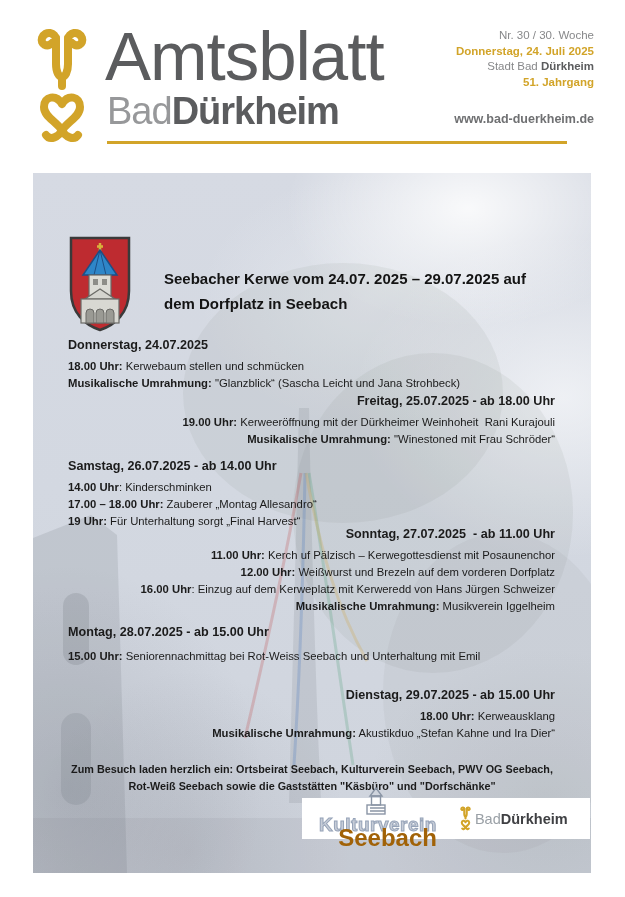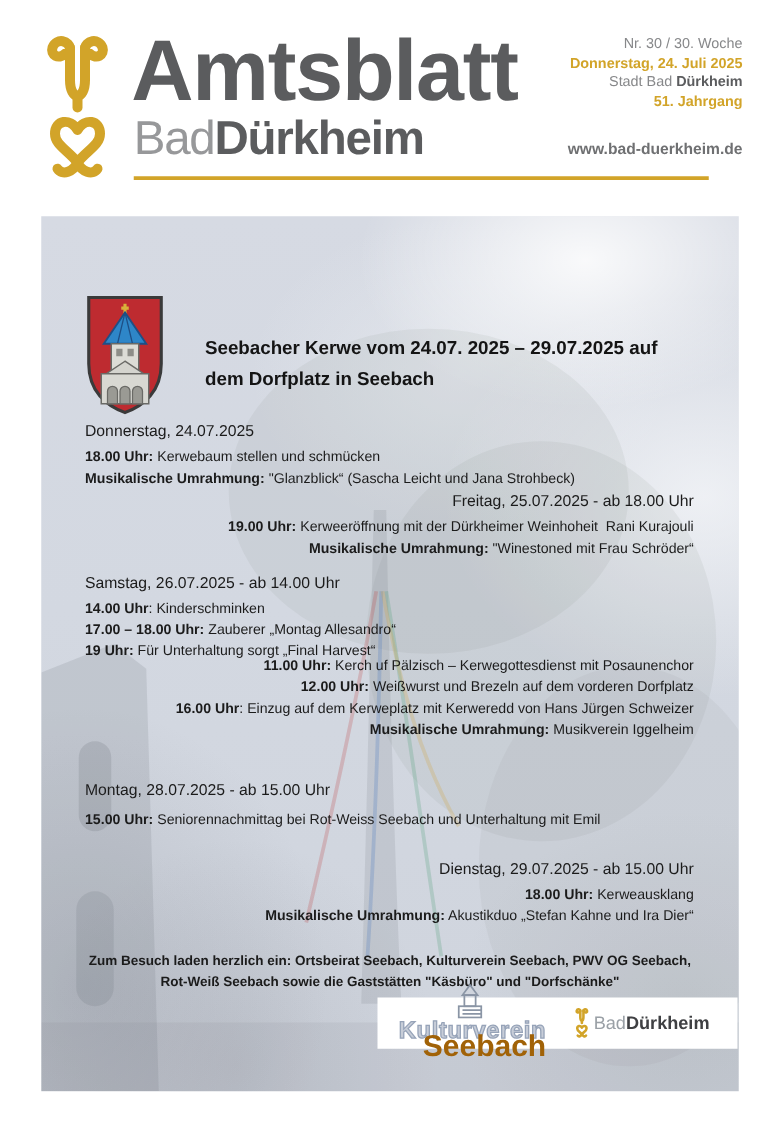--- a/index.html
+++ b/index.html
@@ -3,21 +3,21 @@
 <meta charset="utf-8">
 <style>
   html,body{margin:0;padding:0;background:#ffffff;}
   .page{
     position:relative;width:625px;height:897px;background:#ffffff;
     font-family:"Liberation Sans", sans-serif;overflow:hidden;
   }
   
   .ornament{position:absolute;left:32px;top:26px;width:60px;height:126px;}
   .masthead-title{
-    position:absolute;left:105px;top:22px;font-size:69px;font-weight:bold;
+    position:absolute;left:105px;top:22px;font-size:69px;font-weight:normal;
     color:#5B5C5E;line-height:1;letter-spacing:-1px;
   }
   .masthead-sub{
     position:absolute;left:107px;top:92px;font-size:38px;line-height:1;letter-spacing:-1px;
   }
   .masthead-sub .light{color:#97989A;font-weight:normal;}
   .masthead-sub .bold{color:#5B5C5E;font-weight:bold;}
   .meta{
     position:absolute;right:31px;top:28px;text-align:right;
     font-size:11.5px;line-height:15.5px;color:#87888A;
@@ -44,21 +44,21 @@
   }
   .flyer-photo{position:absolute;left:0;top:0;z-index:0;}
   .flyer *{z-index:1;}
   .crest{position:absolute;left:35px;top:62px;width:64px;height:98px;}
   .flyer-title{
     position:absolute;left:131px;top:93px;width:420px;
     font-size:15px;font-weight:bold;color:#141414;line-height:25px;white-space:nowrap;
   }
   .day{position:absolute;left:35px;right:36px;color:#1b1b1b;}
   .day.right{text-align:right;}
-  .day-heading{font-size:12.6px;font-weight:normal;line-height:18px;margin-bottom:4px;white-space:nowrap;}
+  .day-heading{font-size:12.6px;font-weight:bold;line-height:18px;margin-bottom:4px;white-space:nowrap;}
   .day .item{margin:0;font-size:11.3px;line-height:17px;white-space:nowrap;}
   .invitation{
     position:absolute;left:0;right:0;top:588px;text-align:center;
     font-size:10.8px;font-weight:bold;color:#1b1b1b;line-height:17px;white-space:nowrap;
   }
   
   .logo-bar{
     position:absolute;left:269px;top:625px;width:288px;height:41px;background:#ffffff;
     display:flex;align-items:center;
   }
@@ -155,20 +155,21 @@
     </div>
 
     <div class="day left" style="top:284px">
       <div class="day-heading">Samstag, 26.07.2025 - ab 14.00 Uhr</div>
       <p class="item"><b>14.00 Uhr</b><span>: Kinderschminken</span></p>
       <p class="item"><b>17.00 – 18.00 Uhr:</b><span> Zauberer „Montag Allesandro“</span></p>
       <p class="item"><b>19 Uhr:</b><span> Für Unterhaltung sorgt „Final Harvest“</span></p>
     </div>
 
     <div class="day right" style="top:352px">
+      <div class="day-heading">Sonntag, 27.07.2025 &nbsp;- ab 11.00 Uhr</div>
       <p class="item"><b>11.00 Uhr:</b><span> Kerch uf Pälzisch – Kerwegottesdienst mit Posaunenchor</span></p>
       <p class="item"><b>12.00 Uhr:</b><span> Weißwurst und Brezeln auf dem vorderen Dorfplatz</span></p>
       <p class="item"><b>16.00 Uhr</b><span>: Einzug auf dem Kerweplatz mit Kerweredd von Hans Jürgen Schweizer</span></p>
       <p class="item"><b>Musikalische Umrahmung:</b><span> Musikverein Iggelheim</span></p>
     </div>
 
     <div class="day left" style="top:450px">
       <div class="day-heading" style="margin-bottom:7px">Montag, 28.07.2025 - ab 15.00 Uhr</div>
       <p class="item"><b>15.00 Uhr:</b><span> Seniorennachmittag bei Rot-Weiss Seebach und Unterhaltung mit Emil</span></p>
     </div>

